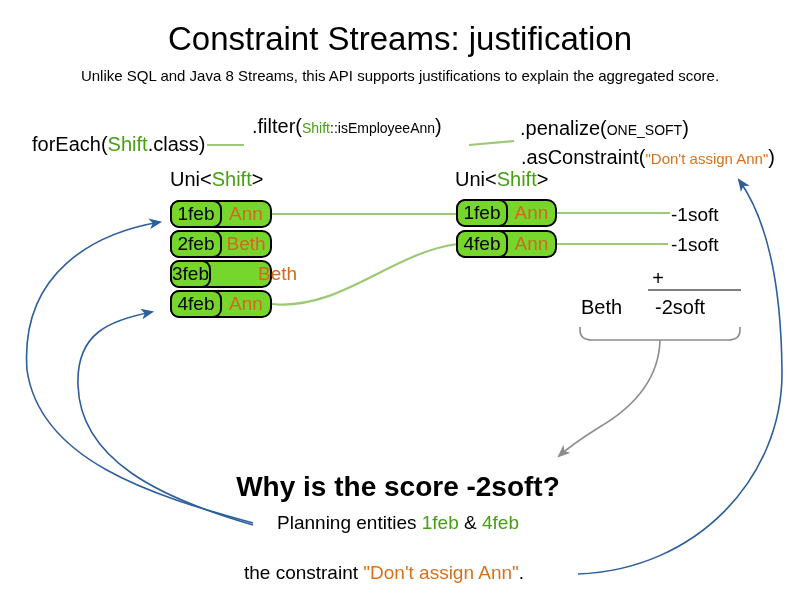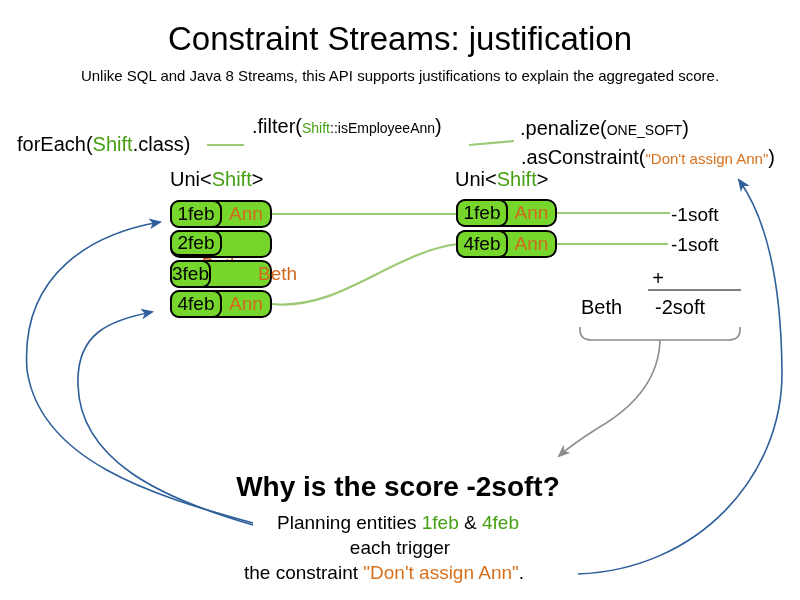--- a/index.html
+++ b/index.html
@@ -70,21 +70,21 @@
     <path class="grline" d="M660,340 C659,378 636,406 598,428 C579,440 568,448 559,456" marker-end="url(#mgray)"></path>
 
     <path class="bline" d="M253,523 C150,495 40,460 27,370 C20,272 95,233 160,222" marker-end="url(#mblue)"></path>
     <path class="bline" d="M253,525 C160,498 80,460 78,385 C76,333 110,320 152,312" marker-end="url(#mblue)"></path>
     <path class="bline" d="M578,574 C696,570 783,478 782,371 C781,268 762,212 739,180" marker-end="url(#mblue)"></path>
   </svg>
 
   <div class="abs centered title">Constraint Streams: justification</div>
   <div class="abs centered subtitle">Unlike SQL and Java 8 Streams, this API supports justifications to explain the aggregated score.</div>
 
-  <div class="abs code" style="left:17px;top:131px;">
+  <div class="abs code" style="left:32px;top:131px;">
     <span>forEach(</span><span class="green">Shift</span><span>.class)</span>
   </div>
 
   <div class="abs code" style="left:252px;top:113px;">
     <span>.filter(</span><span class="green codesmall">Shift</span><span class="codesmall">::isEmployeeAnn</span><span>)</span>
   </div>
 
   <div class="abs code" style="left:520px;top:115px;">
     <span>.penalize(</span><span class="codesmall">ONE_SOFT</span><span>)</span>
   </div>
@@ -97,21 +97,21 @@
     <span>Uni&lt;</span><span class="green">Shift</span><span>&gt;</span>
   </div>
   <div class="abs unilabel" style="left:455px;top:167px;">
     <span>Uni&lt;</span><span class="green">Shift</span><span>&gt;</span>
   </div>
 
   <div class="srow" style="left:170px;top:200px;">
     <div class="cdate">1feb</div>
     <div class="cemp">Ann</div>
   </div>
-  <div class="srow" style="left:170px;top:230px;flex-direction:column;">
+  <div class="srow" style="left:170px;top:230px;">
     <div class="cdate">2feb</div>
     <div class="cemp">Beth</div>
   </div>
   <div class="srow" style="left:170px;top:260px;gap:47px;">
     <div class="cdate">3feb</div>
     <div class="cemp">Beth</div>
   </div>
   <div class="srow" style="left:170px;top:290px;">
     <div class="cdate">4feb</div>
     <div class="cemp">Ann</div>
@@ -129,18 +129,17 @@
   <div class="abs penalty" style="left:671px;top:204px;">-1soft</div>
   <div class="abs penalty" style="left:671px;top:234px;">-1soft</div>
   <div class="abs scoretxt" style="left:640px;top:268px;width:36px;text-align:center;">+</div>
   <div class="abs scoretxt" style="left:581px;top:297px;">Beth</div>
   <div class="abs scoretxt" style="left:655px;top:297px;text-align:center;">-2soft</div>
 
   <div class="abs centered why" style="left:-2px;">Why is the score -2soft?</div>
   <div class="abs centered expl" style="top:511px;left:-2px;">
     <span>Planning entities </span><span class="green">1feb</span><span> &amp; </span><span class="green">4feb</span>
   </div>
-  <div class="abs centered expl" style="top:536px;">each trigger</div>
   <div class="abs centered expl" style="top:561px;left:-16px;">
     <span>the constraint </span><span style="color:var(--orange-string);">"Don't assign Ann"</span><span>.</span>
   </div>
 
 </div>
 
 </body></html>

